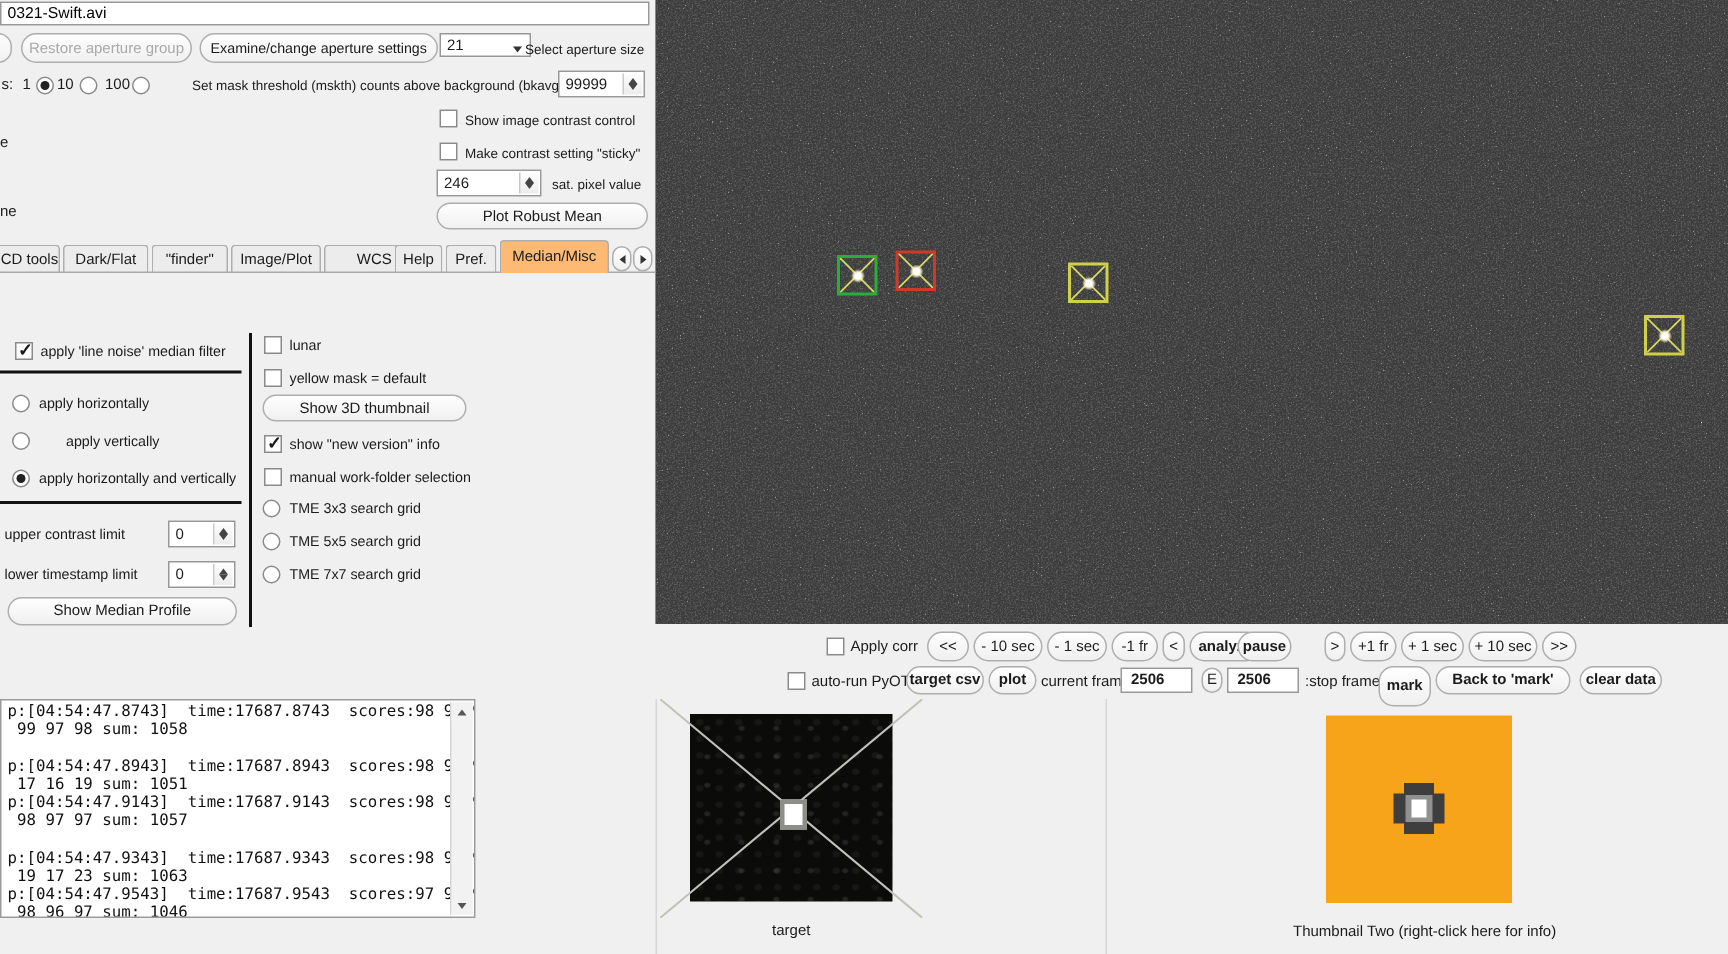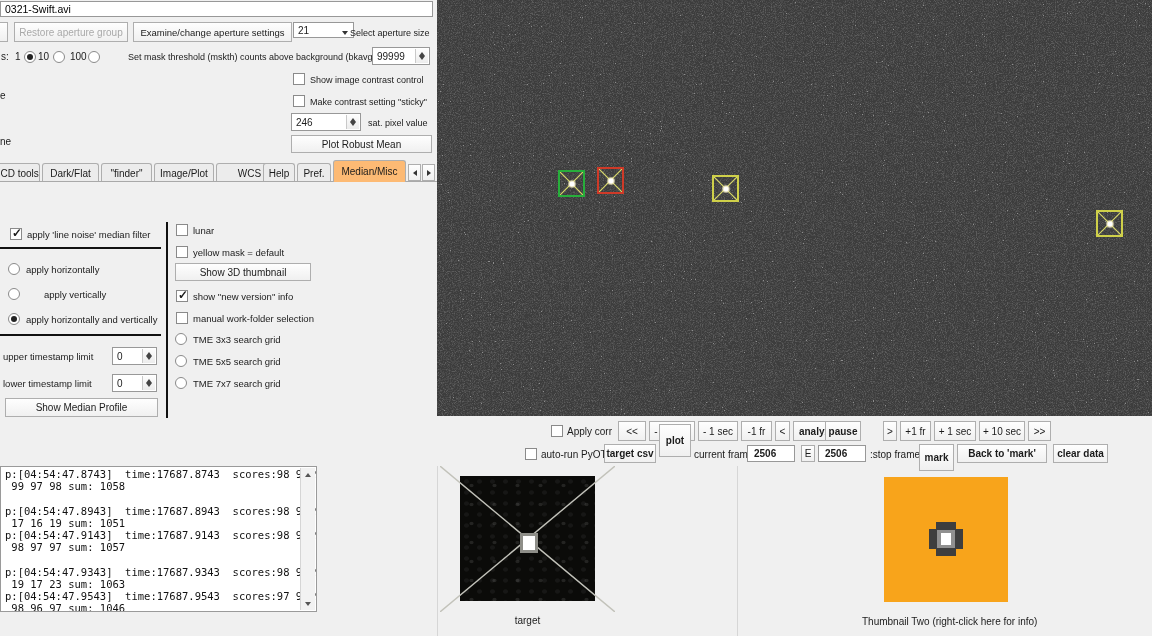--- a/index.html
+++ b/index.html
@@ -2,21 +2,21 @@
 <html><head>
 <meta charset="utf-8">
 <style>
   html,body{margin:0;padding:0}
   body{width:1152px;height:636px;background:#f0f0f0;position:relative;overflow:hidden;
        font-family:"Liberation Sans",sans-serif;font-size:10px;color:#1b1b1b}
   .lbl{position:absolute;white-space:nowrap}
   .sm{font-size:9.5px}
   .xs{font-size:9px}
   .btn{position:absolute;display:flex;align-items:center;justify-content:center;
-       background:linear-gradient(#fefefe,#f0f0f0);border:1px solid #aeaeae;border-radius:0;
+       background:linear-gradient(#fefefe,#f0f0f0);border:1px solid #aeaeae;border-radius:10px;
        box-sizing:border-box;white-space:nowrap;cursor:default;height:20px}
   .btn.bold{font-weight:bold}
   .btn.disabled{color:#a9a9a9}
   .field{position:absolute;background:#fff;border:1px solid #989898;box-sizing:border-box;
          display:flex;align-items:center;padding-left:4px;white-space:nowrap}
   .chk{position:absolute;width:12px;height:12px;background:#fff;border:1px solid #8a8a8a;
        box-sizing:border-box}
   .chk.checked::after{content:"\2713";position:absolute;left:1px;top:-3px;font-size:12px;font-weight:bold;color:#1a1a1a}
   .rad{position:absolute;width:12px;height:12px;background:#fff;border:1px solid #8a8a8a;
        border-radius:50%;box-sizing:border-box}
@@ -170,21 +170,21 @@
 <div class="hline" style="left:0;top:247px;width:161px;height:2px"></div>
 
 <div class="rad" style="left:8px;top:263px"></div>
 <div class="lbl sm" style="left:26px;top:264px">apply horizontally</div>
 <div class="rad" style="left:8px;top:288px"></div>
 <div class="lbl sm" style="left:44px;top:289px">apply vertically</div>
 <div class="rad selected" style="left:8px;top:313px"></div>
 <div class="lbl sm" style="left:26px;top:314px">apply horizontally and vertically</div>
 <div class="hline" style="left:0;top:334px;width:161px;height:2px"></div>
 
-<div class="lbl sm" style="left:3px;top:351px">upper timestamp limit</div>
+<div class="lbl sm" style="left:3px;top:351px">upper contrast limit</div>
 <div class="field" style="left:112px;top:347px;width:45px;height:18px">
   <span>0</span>
   <span class="spin-arrows"></span>
 </div>
 <div class="lbl sm" style="left:3px;top:378px">lower timestamp limit</div>
 <div class="field" style="left:112px;top:374px;width:45px;height:18px">
   <span>0</span>
   <span class="spin-arrows"></span>
 </div>
 <div class="btn" style="left:5px;top:398px;width:153px;height:19px">Show Median Profile</div>
@@ -217,21 +217,21 @@
 <div class="btn bold" style="left:825px;top:421px;width:36px">pause</div>
 <div class="btn" style="left:883px;top:421px;width:14px">&gt;</div>
 <div class="btn" style="left:900px;top:421px;width:31px">+1 fr</div>
 <div class="btn" style="left:934px;top:421px;width:42px">+ 1 sec</div>
 <div class="btn" style="left:979px;top:421px;width:46px">+ 10 sec</div>
 <div class="btn" style="left:1028px;top:421px;width:23px">&gt;&gt;</div>
 
 <div class="chk" style="left:525px;top:448px"></div>
 <div class="lbl" style="left:541px;top:449px">auto-run PyOTE</div>
 <div class="btn bold" style="left:604px;top:444px;width:52px;height:19px">target csv</div>
-<div class="btn bold" style="left:659px;top:424px;width:32px;height:33px">plot</div>
+<div class="btn bold" style="left:659px;top:444px;width:32px;height:19px">plot</div>
 <div class="lbl" style="left:694px;top:449px">current frame:</div>
 <div class="field" style="left:747px;top:445px;width:48px;height:17px;font-weight:bold;padding-left:6px">
   <span>2506</span>
   </div>
 <div class="btn" style="left:801px;top:445px;width:14px;height:17px">E</div>
 <div class="field" style="left:818px;top:445px;width:48px;height:17px;font-weight:bold;padding-left:6px">
   <span>2506</span>
   </div>
 <div class="lbl" style="left:870px;top:449px">:stop frame</div>
 <div class="btn bold" style="left:919px;top:444px;width:35px;height:27px">mark</div>

